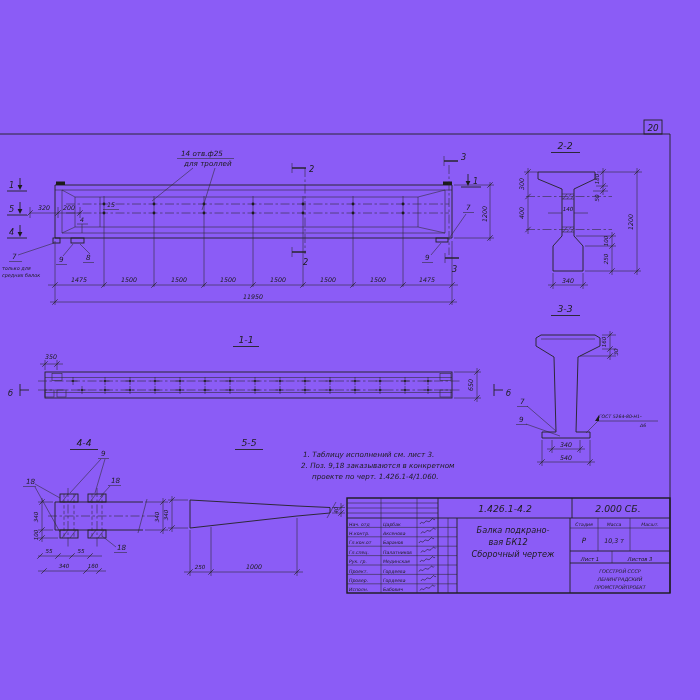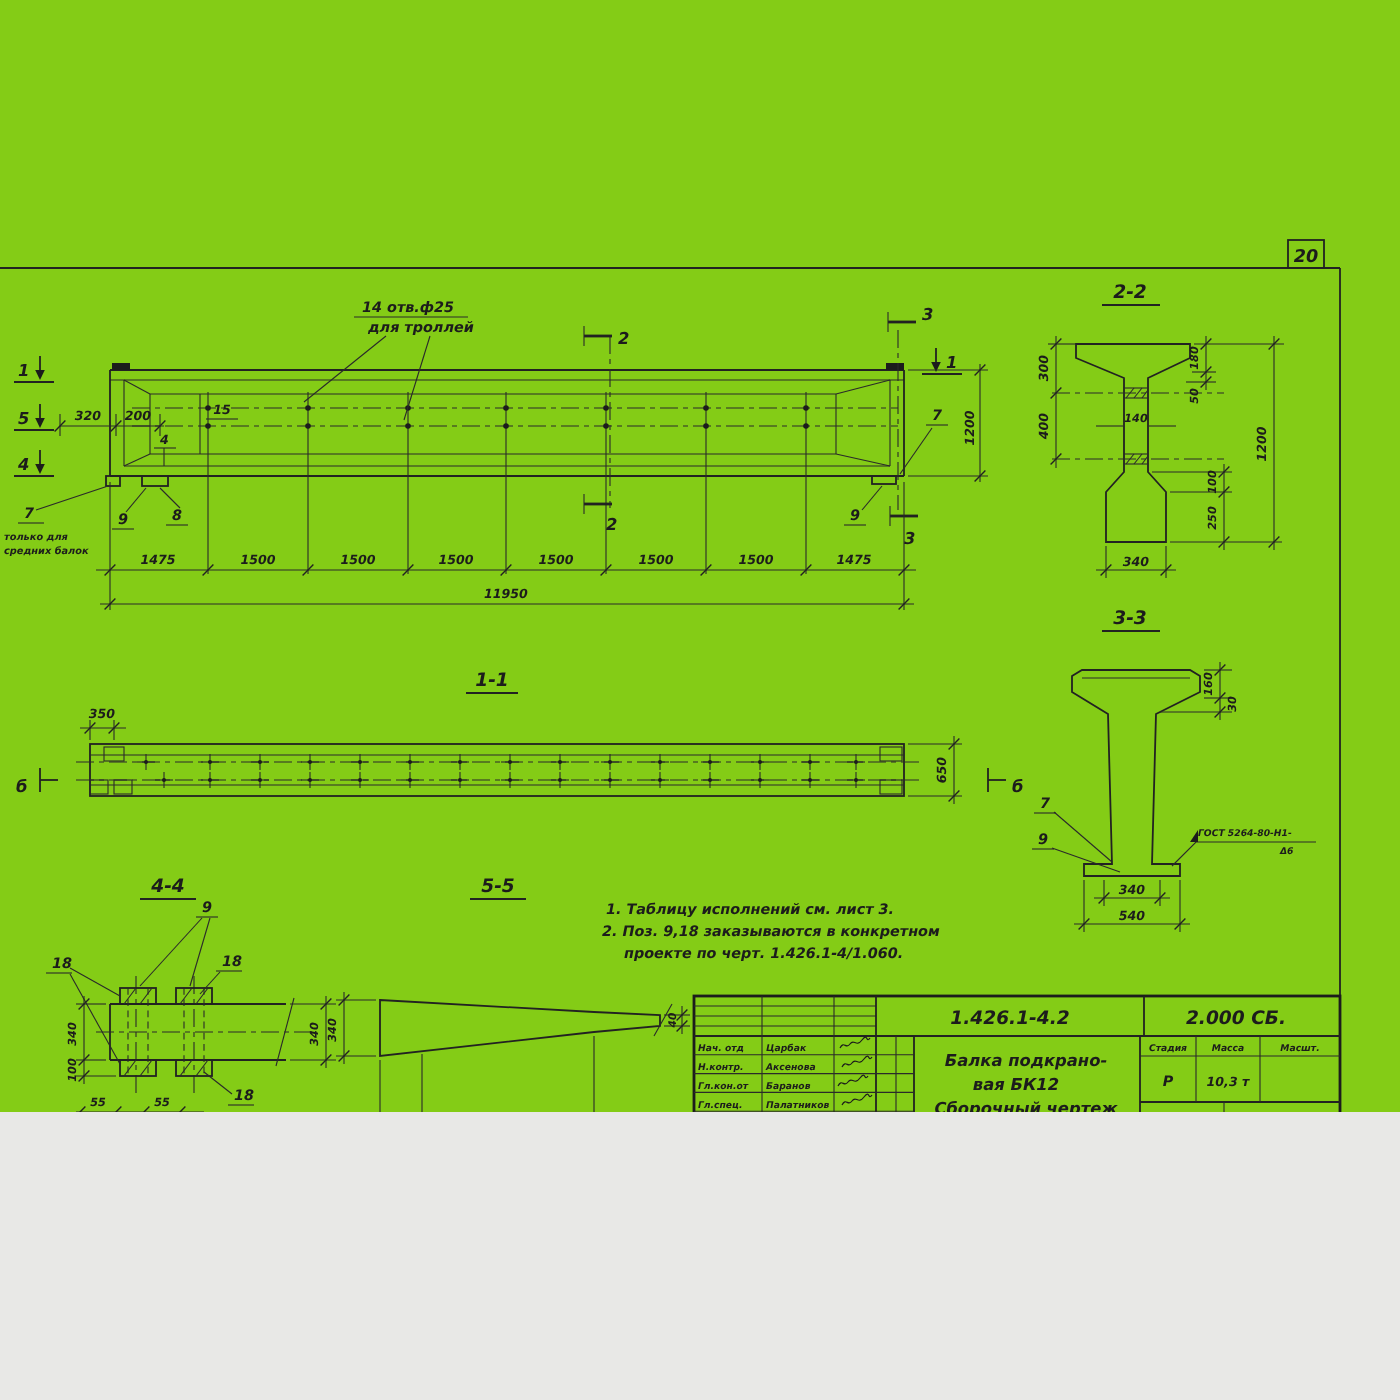--- a/index.html
+++ b/index.html
@@ -1,16 +1,16 @@
 <!DOCTYPE html>
 <html><head>
 <meta charset="utf-8">
 <style>
   html,body{margin:0;padding:0;background:#e8e8e6;}
-  #sheet{position:relative;width:700px;height:556px;background:#84cc16;overflow:hidden;font-weight:bold;}
+  #sheet{position:relative;width:700px;height:700px;background:#8b5cf6;overflow:hidden;}
   svg{position:absolute;left:0;top:0;}
   text{font-family:"DejaVu Sans",sans-serif;font-style:italic;fill:#1c1c1c;}
   .s{stroke:#222;fill:none;stroke-width:.9;}
   .s2{stroke:#222;fill:none;stroke-width:1.4;}
   .thin{stroke:#2a2a2a;fill:none;stroke-width:.55;}
   .dd{stroke:#2a2a2a;fill:none;stroke-width:.55;stroke-dasharray:9 2.5 2.5 2.5;}
   .ds{stroke:#2a2a2a;fill:none;stroke-width:.55;stroke-dasharray:3.4 2.2;}
   .sf{fill:#1c1c1c;stroke:none;}
   .t45{font-size:4.6px}.t48{font-size:4.9px}.t5{font-size:5.3px}.t55{font-size:5.6px}
   .t6{font-size:6.3px}.t7{font-size:7.2px}.t8{font-size:8.2px}.t85{font-size:8.8px}

